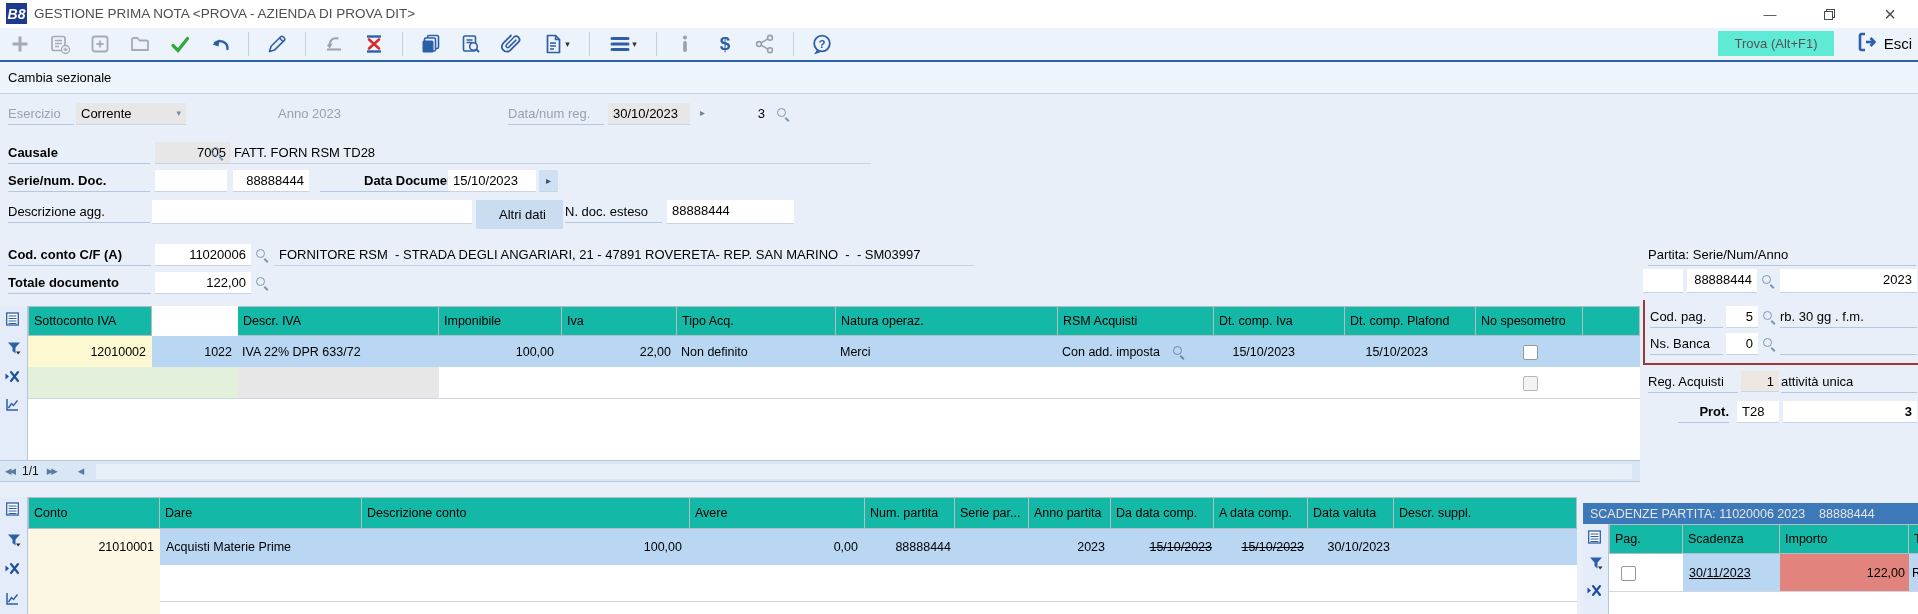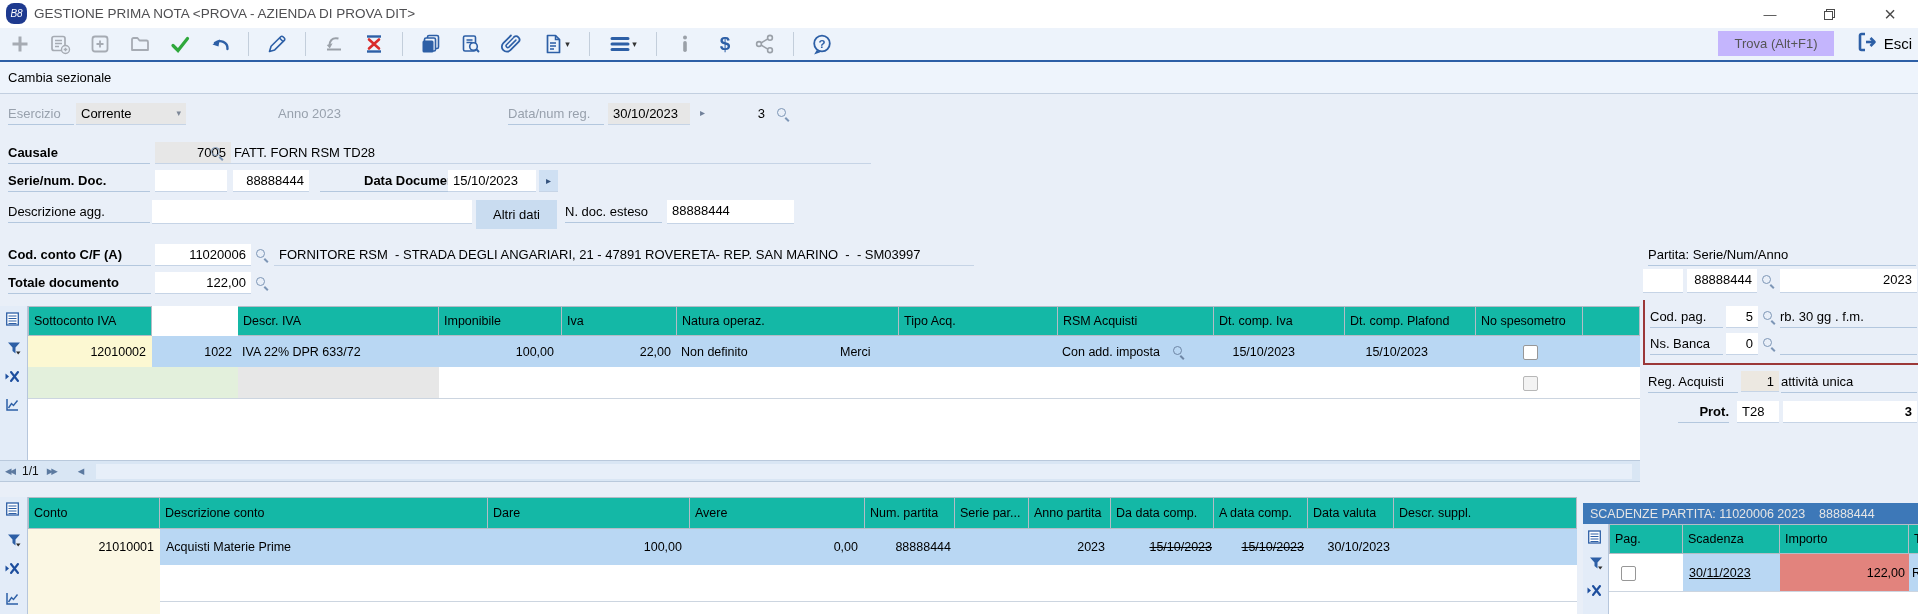--- a/index.html
+++ b/index.html
@@ -1,35 +1,35 @@
 <!DOCTYPE html>
 <html><head>
 <meta charset="utf-8">
 <style>
   html,body{margin:0;padding:0;}
   body{font-family:"Liberation Sans",sans-serif;font-size:13px;color:#000;}
   #root{position:relative;width:1918px;height:614px;background:#e9eff8;overflow:hidden;}
   .abs{position:absolute;}
   
   .titlebar{left:0;top:0;width:1918px;height:28px;background:#ffffff;}
-  .logo{left:6px;top:3px;width:21px;height:21px;background:#1e3a8f;border-radius:8px;color:#fff;
-        font-size:10px;font-weight:normal;font-style:italic;display:flex;align-items:center;justify-content:center;}
+  .logo{left:6px;top:3px;width:21px;height:21px;background:#1e3a8f;border-radius:0;color:#fff;
+        font-size:14px;font-weight:bold;font-style:italic;display:flex;align-items:center;justify-content:center;}
   .wtitle{left:34px;top:6px;color:#4f4f52;font-size:13.5px;white-space:pre;}
   .winbtn{top:2px;width:30px;height:24px;display:flex;align-items:center;justify-content:center;color:#4a4a4a;cursor:pointer;}
   .restore-ic{position:relative;width:11px;height:11px;display:inline-block;}
   .restore-ic::before{content:"";position:absolute;right:0;top:0;width:7px;height:7px;border:1.3px solid #4a4a4a;}
   .restore-ic::after{content:"";position:absolute;left:0;bottom:0;width:7px;height:7px;border:1.3px solid #4a4a4a;background:#fff;}
   
   .toolbar{left:0;top:28px;width:1910px;height:32px;background:#edf3fb;border-bottom:2px solid #2d5fa6;
            display:flex;align-items:center;padding-left:8px;gap:16px;}
   .tbi{width:24px;height:24px;display:flex;align-items:center;justify-content:center;cursor:pointer;flex:none;}
   .sep{width:1px;height:24px;background:#c3cedb;flex:none;}
   .caret{font-size:9px;color:#333;margin-left:1px;}
   .dollar{font-size:19px;font-weight:bold;color:#2d5fa6;}
-  .trova{position:absolute;right:84px;top:3px;width:116px;height:25px;background:#c4b5fd;color:#555;
+  .trova{position:absolute;right:84px;top:3px;width:116px;height:25px;background:#5eead4;color:#555;
          display:flex;align-items:center;justify-content:center;font-size:13px;cursor:pointer;}
   .esci{position:absolute;right:6px;top:2px;display:flex;align-items:center;gap:5px;font-size:15px;cursor:pointer;}
   
   .sezionale{left:0;top:62px;width:1918px;height:31px;background:#eef4fc;border-bottom:1px solid #c2cfe0;
              display:flex;align-items:center;padding-left:8px;}
   
   .lbl{position:absolute;height:20px;line-height:19px;font-size:13px;}
   .ul{border-bottom:1px solid #b3c7de;}
   .dim{color:#98a1ad;}
   .b{font-weight:bold;}
@@ -43,21 +43,21 @@
   .mag::after{content:"";position:absolute;left:9.5px;top:9.5px;width:4.5px;height:1.6px;background:#7d96b6;
               transform:rotate(45deg);transform-origin:0 0;}
   .mag-in{position:relative;display:inline-block;width:13px;height:13px;flex:none;}
   .mag-in::before{content:"";position:absolute;left:1px;top:1px;width:7px;height:7px;border:1.4px solid #6e86a5;border-radius:50%;}
   .mag-in::after{content:"";position:absolute;left:9.5px;top:9.5px;width:4.5px;height:1.6px;background:#6e86a5;
               transform:rotate(45deg);transform-origin:0 0;}
   .navarrow{position:absolute;font-size:10px;color:#71809a;cursor:pointer;}
   .navbtn{position:absolute;background:#cfe0f3;color:#33517c;font-size:10px;display:flex;align-items:center;
           justify-content:center;cursor:pointer;border-bottom:1px solid #c6d4e6;box-sizing:border-box;}
   .btn{position:absolute;background:#c9dcf0;display:flex;align-items:center;justify-content:center;
-       font-size:13px;cursor:pointer;}
+       font-size:13px;cursor:pointer;padding-left:6px;}
   
   .gutter{position:absolute;background:#e3ecf8;border-right:1px solid #b6c6dc;box-sizing:border-box;}
   .gico{position:absolute;cursor:pointer;width:16px;height:15px;}
   .white{position:absolute;background:#fff;}
   .hrow,.drow{position:absolute;display:flex;}
   .hc{box-sizing:border-box;border:1px solid #b4bcc6;border-left:none;background:#14b8a6;display:flex;
       align-items:center;padding-left:5px;font-size:12.5px;white-space:nowrap;overflow:hidden;flex:none;cursor:pointer;}
   .hc.first{border-left:1px solid #b4bcc6;}
   .dc{box-sizing:border-box;display:flex;align-items:center;padding:0 4px;font-size:12.5px;
       white-space:nowrap;overflow:hidden;flex:none;}
@@ -303,22 +303,22 @@
         <path d="M2 1v11h11" fill="none" stroke="#2d5fa6" stroke-width="1.5"></path>
         <path d="M3.5 10L6.5 5.5 8.5 7.5 12.5 2.5" fill="none" stroke="#2d5fa6" stroke-width="1.4"></path>
       </svg></span>
 
   <div class="hrow" style="left:28px;top:306px;height:30px;">
     <div class="hc first" style="width:124px;">Sottoconto IVA</div>
     <div class="hc" style="width:86px;margin-top:32px;">Cod. IVA</div>
     <div class="hc" style="width:201px;">Descr. IVA</div>
     <div class="hc" style="width:123px;">Imponibile</div>
     <div class="hc" style="width:115px;">Iva</div>
+    <div class="hc" style="width:159px;">Tipo Acq.</div>
     <div class="hc" style="width:222px;">Natura operaz.</div>
-    <div class="hc" style="width:159px;">Tipo Acq.</div>
     <div class="hc" style="width:156px;">RSM Acquisti</div>
     <div class="hc" style="width:131px;">Dt. comp. Iva</div>
     <div class="hc" style="width:131px;">Dt. comp. Plafond</div>
     <div class="hc" style="width:107px;">No spesometro</div>
     <div class="hc" style="width:57px;"></div>
   </div>
 
   <div class="drow sel" style="left:28px;top:336px;height:31px;">
     <div class="dc r" style="width:124px;background:#fcf8d2;padding-right:6px;">12010002</div>
     <div class="dc r" style="width:86px;padding-right:6px;">1022</div>
@@ -367,22 +367,22 @@
         <polygon points="0.5,3.5 4,6.5 0.5,9.5" fill="#1d4e9e"></polygon>
         <path d="M6 2l7 9M13 2l-7 9" stroke="#1d4e9e" stroke-width="2.1" stroke-linecap="round"></path>
       </svg></span>
   <span class="gico" style="left:5px;top:592px;"><svg width="15" height="14" viewBox="0 0 15 14">
         <path d="M2 1v11h11" fill="none" stroke="#2d5fa6" stroke-width="1.5"></path>
         <path d="M3.5 10L6.5 5.5 8.5 7.5 12.5 2.5" fill="none" stroke="#2d5fa6" stroke-width="1.4"></path>
       </svg></span>
 
   <div class="hrow" style="left:28px;top:497px;height:32px;">
     <div class="hc first" style="width:132px;">Conto</div>
+    <div class="hc" style="width:202px;">Dare</div>
     <div class="hc" style="width:328px;">Descrizione conto</div>
-    <div class="hc" style="width:202px;">Dare</div>
     <div class="hc" style="width:175px;">Avere</div>
     <div class="hc" style="width:90px;">Num. partita</div>
     <div class="hc" style="width:74px;">Serie par...</div>
     <div class="hc" style="width:82px;">Anno partita</div>
     <div class="hc" style="width:103px;">Da data comp.</div>
     <div class="hc" style="width:94px;">A data comp.</div>
     <div class="hc" style="width:86px;">Data valuta</div>
     <div class="hc" style="width:183px;">Descr. suppl.</div>
   </div>
 

